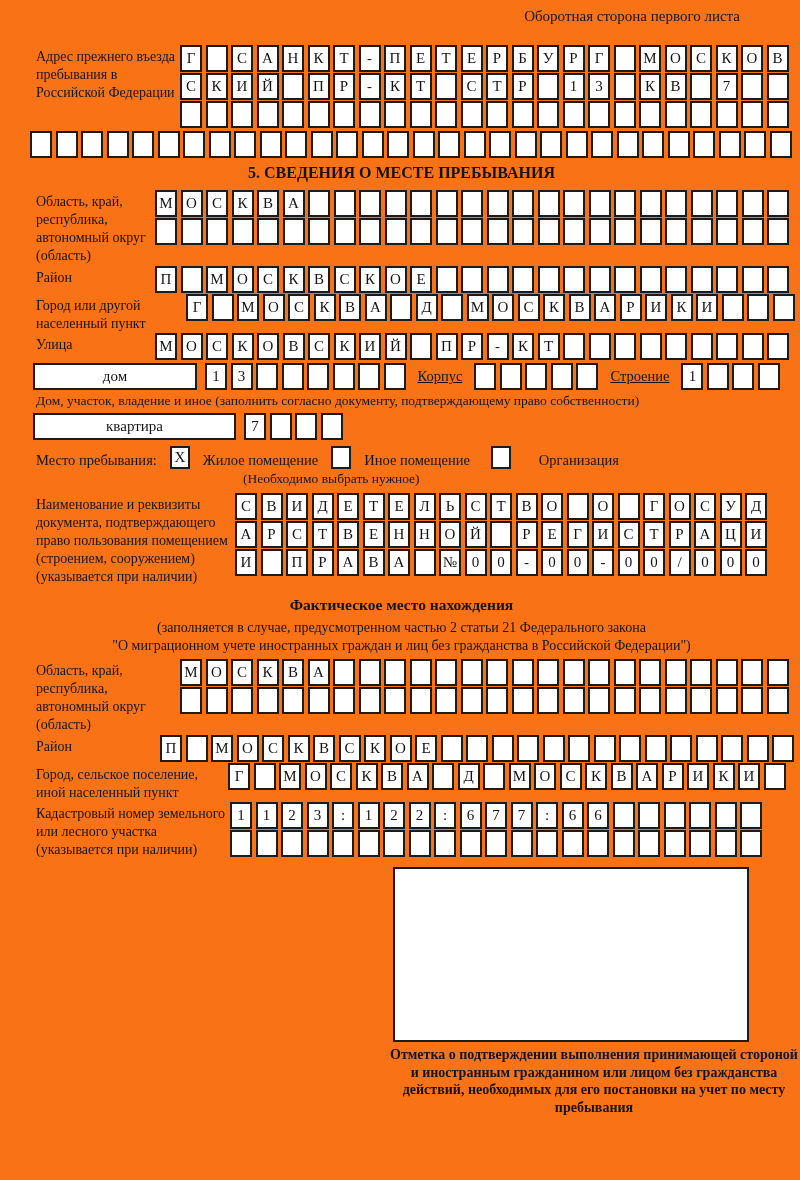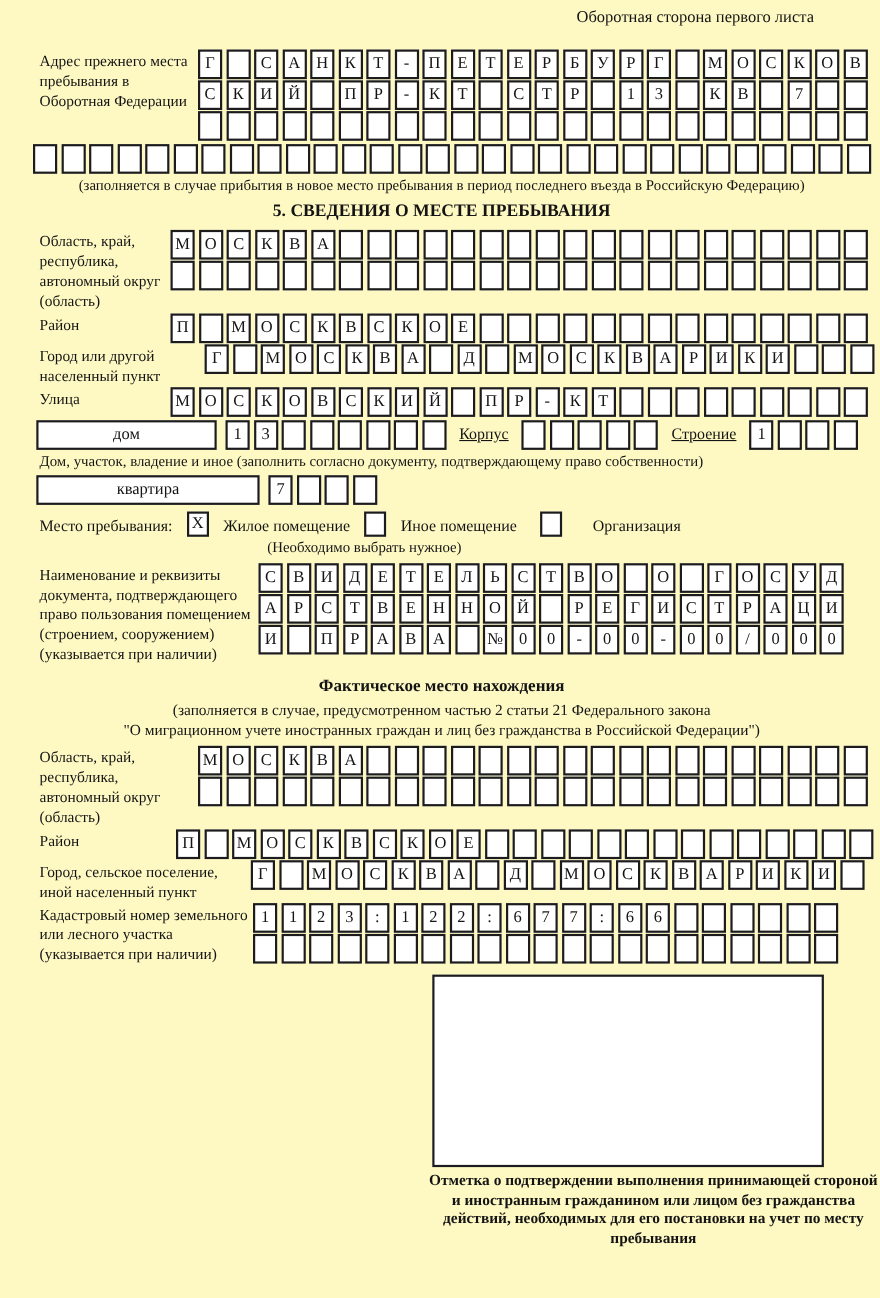--- a/index.html
+++ b/index.html
@@ -1,17 +1,17 @@
 <!DOCTYPE html>
 <html><head>
 <meta charset="utf-8">
 <style>
   html,body{margin:0;padding:0;background:#fff;}
   body{width:800px;color:#141414;font-family:"Liberation Serif","DejaVu Serif",serif;}
-  .page{width:800px;min-height:1180px;box-sizing:border-box;padding:8px 5px 10px 8px;background:#fef9c3;}
+  .page{width:800px;min-height:1180px;box-sizing:border-box;padding:8px 5px 10px 8px;background:#f97316;}
 
   .hdr{text-align:right;font-size:15px;padding-right:55px;margin-bottom:20px;}
 
   .fgroup{display:flex;align-items:flex-start;margin-bottom:1px;}
   .frow{display:flex;align-items:flex-start;margin-bottom:1px;}
   .flabel{font-size:14px;line-height:1.28;padding-left:28px;box-sizing:border-box;flex:0 0 auto;padding-top:3px;}
   .w172{width:172px;} .w147{width:147px;} .w178{width:178px;}
   .w227{width:227px;} .w152{width:152px;} .w220{width:220px;} .w222{width:222px;}
   .rows{display:flex;flex-direction:column;row-gap:1px;}
 
@@ -42,21 +42,21 @@
   .stamp-caption{width:412px;margin-left:380px;text-align:center;font-size:14px;line-height:1.25;margin-top:4px;font-weight:bold;}
 </style>
 </head>
 <body>
 
 <div class="page">
 
   <div class="hdr">Оборотная сторона первого листа</div>
 
   <div class="fgroup">
-    <div class="flabel w172">Адрес прежнего места пребывания в Оборотная Федерации</div>
+    <div class="flabel w172">Адрес прежнего въезда пребывания в Российской Федерации</div>
     <div class="rows">
       <div class="boxrow">
           <span class="cbox">Г</span>
           <span class="cbox"></span>
           <span class="cbox">С</span>
           <span class="cbox">А</span>
           <span class="cbox">Н</span>
           <span class="cbox">К</span>
           <span class="cbox">Т</span>
           <span class="cbox">-</span>
@@ -156,21 +156,20 @@
       <span class="cbox"></span>
       <span class="cbox"></span>
       <span class="cbox"></span>
       <span class="cbox"></span>
       <span class="cbox"></span>
       <span class="cbox"></span>
       <span class="cbox"></span>
       <span class="cbox"></span>
       <span class="cbox"></span>
     </div>
-  <div class="caption center">(заполняется в случае прибытия в новое место пребывания в период последнего въезда в Российскую Федерацию)</div>
 
   <div class="sec-title">5. СВЕДЕНИЯ О МЕСТЕ ПРЕБЫВАНИЯ</div>
 
   <div class="fgroup">
     <div class="flabel w147">Область, край, республика, автономный округ (область)</div>
     <div class="rows">
       <div class="boxrow">
           <span class="cbox">М</span>
           <span class="cbox">О</span>
           <span class="cbox">С</span>

